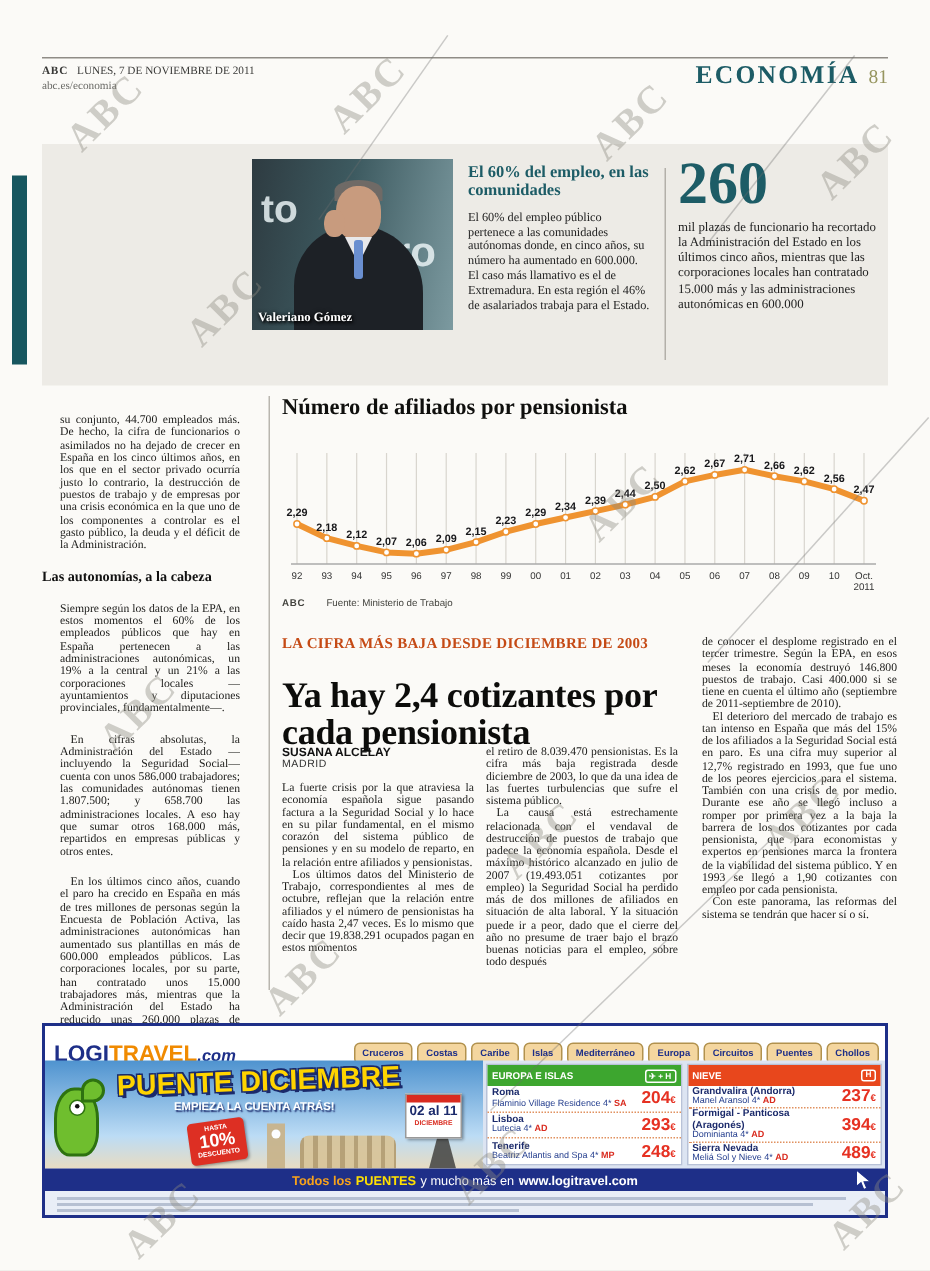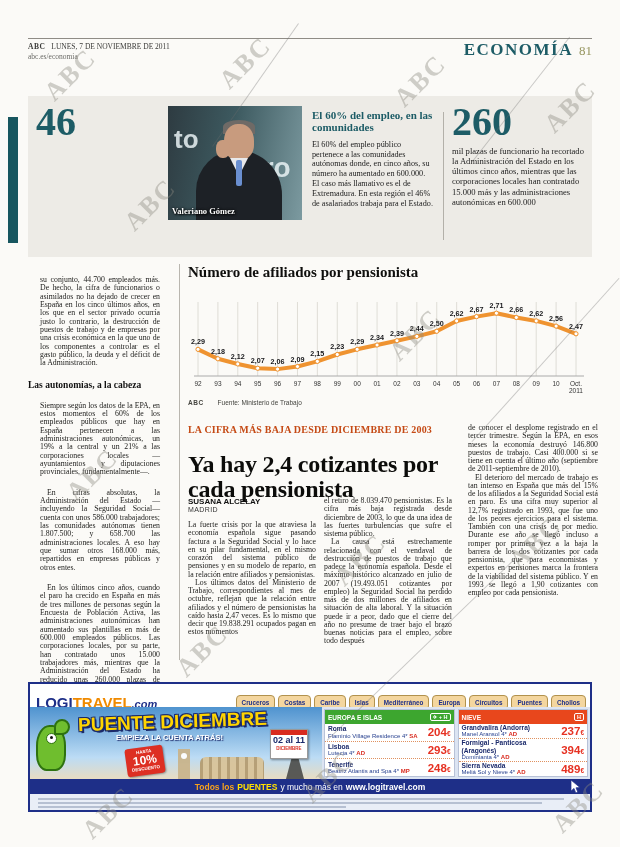--- a/index.html
+++ b/index.html
@@ -158,21 +158,20 @@
     <span class="site">abc.es/economia</span>
   </div>
   <div class="mast-right">
     <span class="section">ECONOMÍA</span><span class="pagenum">81</span>
   </div>
 
   <div class="band"></div>
   <div class="teal-strip"></div>
 
   <div class="stat" id="stat1">
-    <div class="big">46</div>
   </div>
 
   <div class="photo">
     <span class="screen scr1">to</span>
     <span class="screen scr2">e paro</span>
     <div class="figure"></div>
     <div class="hair"></div>
     <div class="head"></div>
     <div class="hand"></div>
     <div class="shirt"></div>
@@ -302,20 +301,21 @@
     <p>La fuerte crisis por la que atraviesa la economía española sigue pasando factura a la Seguridad Social y lo hace en su pilar fundamental, en el mismo corazón del sistema público de pensiones y en su modelo de reparto, en la relación entre afiliados y pensionistas.</p>
     <p class="ind">Los últimos datos del Ministerio de Trabajo, correspondientes al mes de octubre, reflejan que la relación entre afiliados y el número de pensionistas ha caído hasta 2,47 veces. Es lo mismo que decir que 19.838.291 ocupados pagan en estos momentos</p>
   </div>
   <div class="acol" id="acol2">
     <p>el retiro de 8.039.470 pensionistas. Es la cifra más baja registrada desde diciembre de 2003, lo que da una idea de las fuertes turbulencias que sufre el sistema público.</p>
     <p class="ind">La causa está estrechamente relacionada con el vendaval de destrucción de puestos de trabajo que padece la economía española. Desde el máximo histórico alcanzado en julio de 2007 (19.493.051 cotizantes por empleo) la Seguridad Social ha perdido más de dos millones de afiliados en situación de alta laboral. Y la situación puede ir a peor, dado que el cierre del año no presume de traer bajo el brazo buenas noticias para el empleo, sobre todo después</p>
   </div>
   <div class="acol" id="acol3">
     <p>de conocer el desplome registrado en el tercer trimestre. Según la EPA, en esos meses la economía destruyó 146.800 puestos de trabajo. Casi 400.000 si se tiene en cuenta el último año (septiembre de 2011-septiembre de 2010).</p>
     <p class="ind">El deterioro del mercado de trabajo es tan intenso en España que más del 15% de los afiliados a la Seguridad Social está en paro. Es una cifra muy superior al 12,7% registrado en 1993, que fue uno de los peores ejercicios para el sistema. También con una crisis de por medio. Durante ese año se llegó incluso a romper por primera vez a la baja la barrera de los dos cotizantes por cada pensionista, que para economistas y expertos en pensiones marca la frontera de la viabilidad del sistema público. Y en 1993 se llegó a 1,90 cotizantes con empleo por cada pensionista.</p>
+    <p class="ind">Con este panorama, las reformas del sistema se tendrán que hacer sí o sí.</p>
   </div>
 
   <div class="ad">
     <div class="ad-head">
       <div class="ad-logo">
         <span class="l1">LOGI</span><span class="l2">TRAVEL</span><span class="l3">.com</span>
       </div>
       <div class="ad-tabs" id="ad-tabs">
           <div class="ad-tab">Cruceros</div>
           <div class="ad-tab">Costas</div>

